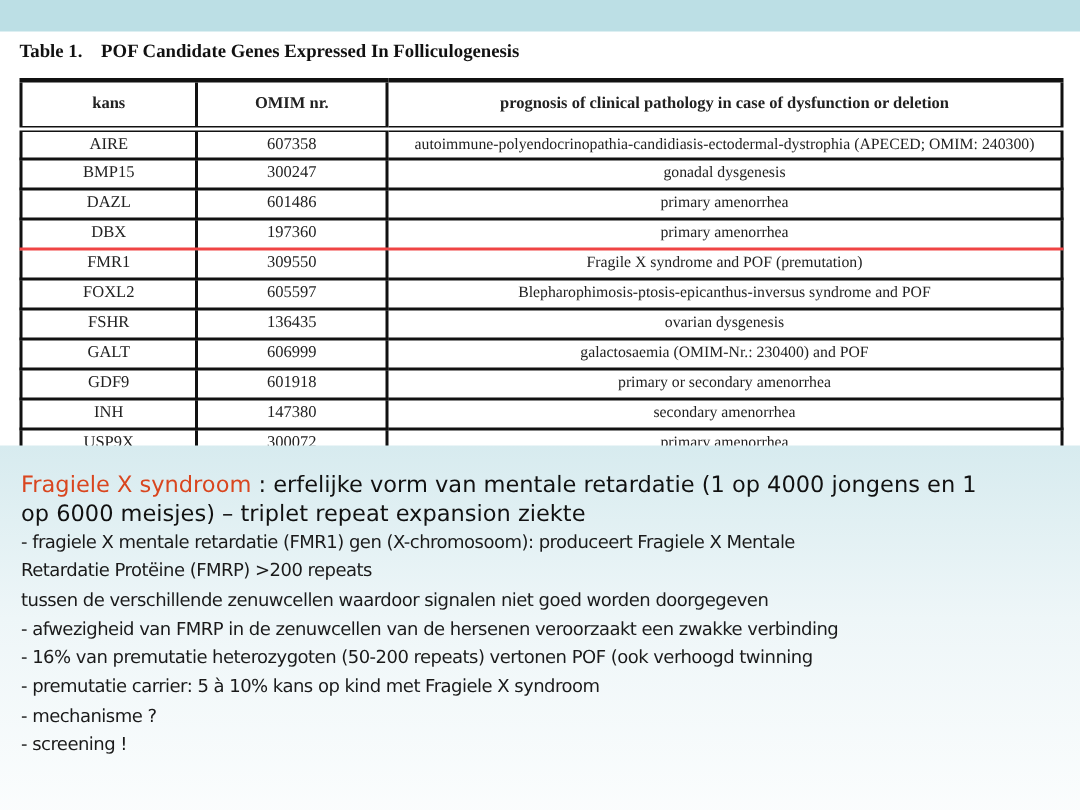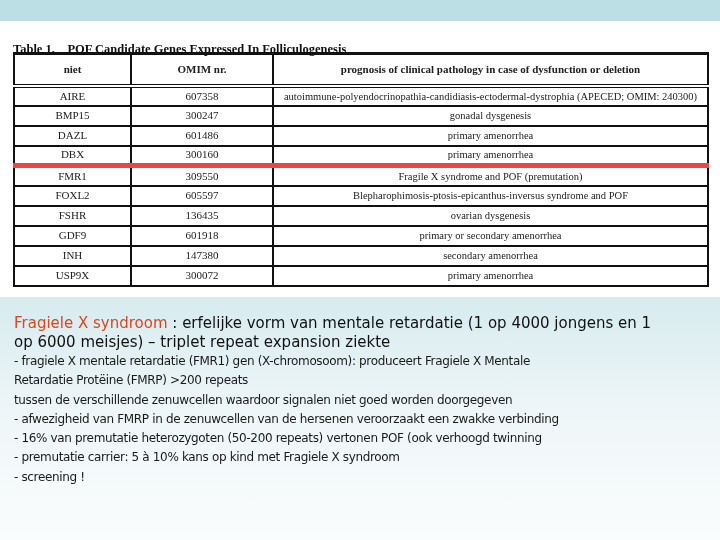--- a/index.html
+++ b/index.html
@@ -2,43 +2,43 @@
 <html><head>
 <meta charset="utf-8">
 <style>
   * { box-sizing: border-box; margin: 0; padding: 0; }
   html, body { width: 720px; height: 540px; overflow: hidden; background: #ffffff; }
   body { position: relative; font-family: "Liberation Sans", sans-serif; }
 
   .top-strip { position: absolute; left: 0; top: 0; width: 720px; height: 21px; background: #bcdfe5; }
 
   .table-title {
-    position: absolute; left: 13px; top: 42px;
+    position: absolute; left: 13px; top: 27px;
     font-family: "Liberation Serif", serif; font-weight: bold; font-size: 12.5px; color: #111;
     white-space: pre;
   }
 
   .gene-table {
     position: absolute; left: 13px; top: 52px; width: 696px;
     border-collapse: collapse;
     font-family: "Liberation Serif", serif; font-size: 11px; color: #222;
   }
   .gene-table th, .gene-table td {
     border-left: 2px solid #111; border-right: 2px solid #111;
     text-align: center; padding: 0 4px; white-space: nowrap;
   }
   .gene-table th {
     height: 32px; font-weight: bold; font-size: 11px;
     border-top: 3px solid #111; border-bottom: 4px double #111;
   }
   .gene-table td { height: 20px; border-bottom: 2px solid #111; line-height: 15px; }
   .gene-table td.pathology { font-size: 10.5px; }
-  .gene-table tr.thick td { border-bottom: 5px solid #ef4444; }
+  .gene-table tr.thick td { border-bottom: 2px solid #ef4444; }
   .col-gene { width: 117px; }
-  .col-omim { width: 142px; }
+  .col-omim { width: 127px; }
 
   .notes-panel {
     position: absolute; left: 0; top: 297px; width: 720px; height: 288px;
     background: linear-gradient(to bottom, #d7ebef 0%, #eef6f8 40%, #ffffff 100%);
     padding: 17px 14px 0 14px;
   }
   .notes-heading {
     font-family: "DejaVu Sans", sans-serif; font-size: 15px; color: #111; line-height: 19px;
   }
   .notes-heading .accent { color: #d9461f; }
@@ -50,21 +50,21 @@
 </head>
 <body>
 
 <div class="top-strip"></div>
 
 <div class="table-title">Table 1.    POF Candidate Genes Expressed In Folliculogenesis</div>
 
 <table class="gene-table">
   <thead>
     <tr>
-      <th class="col-gene">niet</th>
+      <th class="col-gene">kans</th>
       <th class="col-omim">OMIM nr.</th>
       <th>prognosis of clinical pathology in case of dysfunction or deletion</th>
     </tr>
   </thead>
   <tbody>
     <tr>
       <td>AIRE</td>
       <td>607358</td>
       <td class="pathology">autoimmune-polyendocrinopathia-candidiasis-ectodermal-dystrophia (APECED; OMIM: 240300)</td>
     </tr>
@@ -73,37 +73,42 @@
       <td>300247</td>
       <td class="pathology">gonadal dysgenesis</td>
     </tr>
     <tr>
       <td>DAZL</td>
       <td>601486</td>
       <td class="pathology">primary amenorrhea</td>
     </tr>
     <tr class="thick">
       <td>DBX</td>
-      <td>300160</td>
+      <td>197360</td>
       <td class="pathology">primary amenorrhea</td>
     </tr>
     <tr>
       <td>FMR1</td>
       <td>309550</td>
       <td class="pathology">Fragile X syndrome and POF (premutation)</td>
     </tr>
     <tr>
       <td>FOXL2</td>
       <td>605597</td>
       <td class="pathology">Blepharophimosis-ptosis-epicanthus-inversus syndrome and POF</td>
     </tr>
     <tr>
       <td>FSHR</td>
       <td>136435</td>
       <td class="pathology">ovarian dysgenesis</td>
+    </tr>
+    <tr>
+      <td>GALT</td>
+      <td>606999</td>
+      <td class="pathology">galactosaemia (OMIM-Nr.: 230400) and POF</td>
     </tr>
     <tr>
       <td>GDF9</td>
       <td>601918</td>
       <td class="pathology">primary or secondary amenorrhea</td>
     </tr>
     <tr>
       <td>INH</td>
       <td>147380</td>
       <td class="pathology">secondary amenorrhea</td>
@@ -120,14 +125,15 @@
   <div class="notes-heading">
     <span class="accent">Fragiele X syndroom</span><span> : erfelijke vorm van mentale retardatie (1 op 4000 jongens en 1</span>
   </div>
   <div class="notes-heading">op 6000 meisjes) – triplet repeat expansion ziekte</div>
   <div class="notes-line">- fragiele X mentale retardatie (FMR1) gen (X-chromosoom): produceert Fragiele X Mentale</div>
   <div class="notes-line">Retardatie Protëine (FMRP) &gt;200 repeats</div>
   <div class="notes-line">tussen de verschillende zenuwcellen waardoor signalen niet goed worden doorgegeven</div>
   <div class="notes-line">- afwezigheid van FMRP in de zenuwcellen van de hersenen veroorzaakt een zwakke verbinding</div>
   <div class="notes-line">- 16% van premutatie heterozygoten (50-200 repeats) vertonen POF (ook verhoogd twinning</div>
   <div class="notes-line">- premutatie carrier: 5 à 10% kans op kind met Fragiele X syndroom</div>
+  <div class="notes-line">- mechanisme ?</div>
   <div class="notes-line">- screening !</div>
 </div>
 
 </body></html>

